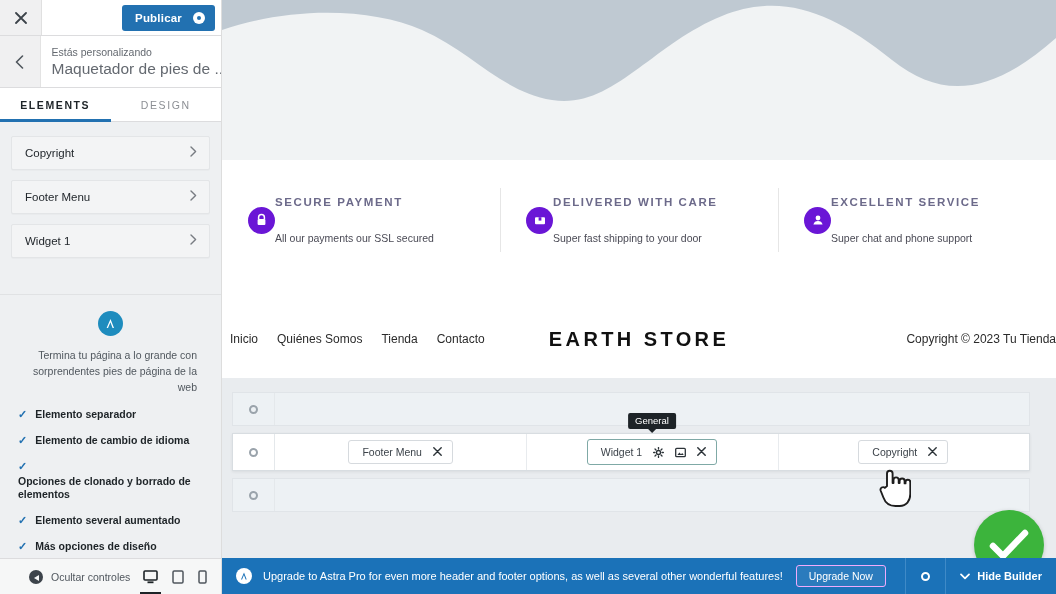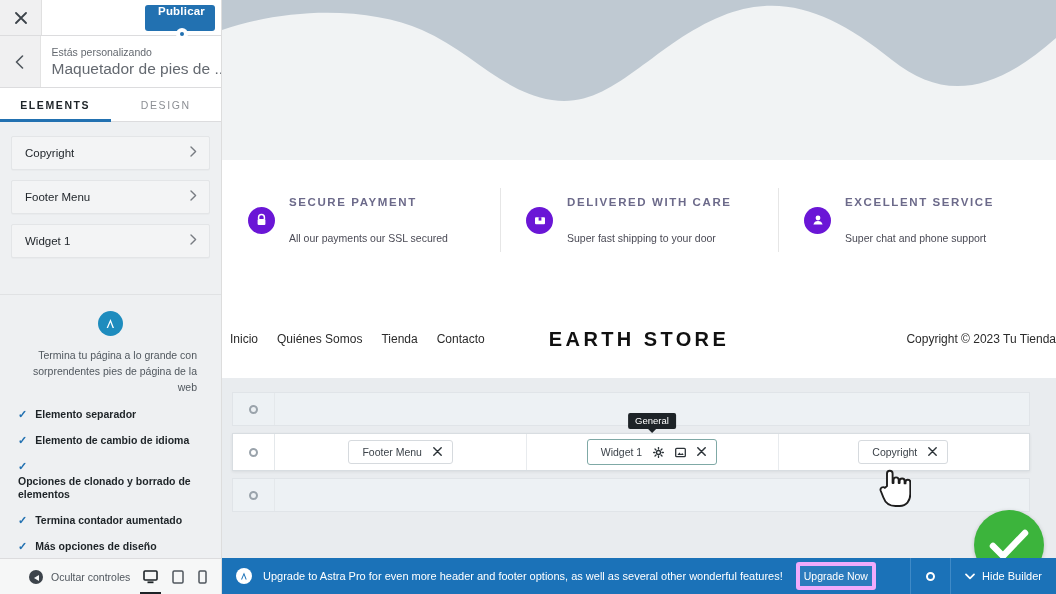--- a/index.html
+++ b/index.html
@@ -31,21 +31,20 @@
   }
   .sb-topbar-spacer { flex: 1; background: #fff; }
   .publish-wrap { background:#fff; display:flex; align-items:center; padding-right:6px; }
   .publish-btn {
     background: #2271b1; color: #fff;
     font-size: 11.5px; font-weight: 600;
     height: 26px; border-radius: 3px;
     display: flex; align-items: center; gap: 11px;
     padding: 0 10px 0 13px; cursor: pointer;
     letter-spacing: .2px;
-    flex-direction: column;
   }
   .publish-gear {
     width: 12px; height: 12px; border-radius: 50%;
     background: #fff; position: relative; flex: none;
   }
   .publish-gear::after {
     content:""; position:absolute; left:4px; top:4px;
     width:4px; height:4px; border-radius:50%; background:#2271b1;
   }
 
@@ -140,21 +139,21 @@
   #preview { flex:1; height:594px; position:relative; background:#fff; overflow:hidden; }
 
   .hero { position:absolute; top:0; left:0; right:0; height:160px; background:#f1f3f4; }
   .hero svg { display:block; width:100%; height:160px; }
 
   .features {
     position:absolute; top:160px; left:0; right:0; height:120px;
     display:flex; align-items:center; background:#fff;
   }
   .feat {
-    flex:1; display:flex; align-items:center; gap:14px; padding-left:26px;
+    flex:1; display:flex; align-items:center; padding-left:26px;
     position:relative; height:56px;
   }
   .feat + .feat::before{
     content:""; position:absolute; left:0; top:-4px; bottom:-4px; width:1px; background:#e6e6e6;
   }
   .feat-icon {
     width:27px;height:27px;border-radius:50%;
     background:#6a16d6; flex:none;
     display:flex;align-items:center;justify-content:center;
   }
@@ -237,34 +236,34 @@
     background:#1b72b8; display:flex; align-items:center; z-index:45;
     color:#fff;
   }
   .astra-badge {
     width:16px;height:16px;border-radius:50%;background:#fff;color:#1b72b8;
     font-size:10px;font-weight:700;display:flex;align-items:center;justify-content:center;
     margin-left:14px; flex:none;
   }
   .bot-msg { font-size:11px; margin-left:11px; }
   .upgrade-btn {
-    margin-left:13px; border:4px solid #f0abfc; border-radius:3px;
-    font-size:10.5px; padding:4px 4px; cursor:pointer; background:rgba(255,255,255,.07);
+    margin-left:13px; border:1px solid #f0abfc; border-radius:3px;
+    font-size:10.5px; padding:4px 12px; cursor:pointer; background:rgba(255,255,255,.07);
   }
   .bot-right { margin-left:auto; display:flex; align-items:center; height:100%; }
   .bot-gear {
     width:40px; height:100%; display:flex; align-items:center; justify-content:center;
     border-left:1px solid #3f8ac7; cursor:pointer;
   }
   .bot-gear i {
     width:9px;height:9px;border-radius:50%;border:2px solid #fff; display:block;
   }
   .hide-builder {
     display:flex; align-items:center; gap:7px; padding:0 14px; height:100%;
-    border-left:1px solid #3f8ac7; font-size:11px; font-weight:400; cursor:pointer;
+    border-left:1px solid #3f8ac7; font-size:11px; font-weight:700; cursor:pointer;
   }
 </style>
 </head>
 <body>
 
 <div id="app">
 
   <div id="sidebar">
 
     <div class="sb-topbar">
@@ -341,21 +340,21 @@
         <div class="promo-item">
           <span class="tick">✓</span>
           <span>Elemento de cambio de idioma</span>
         </div>
         <div class="promo-item wrapped">
           <span class="tick">✓</span>
           <span>Opciones de clonado y borrado de elementos</span>
         </div>
         <div class="promo-item">
           <span class="tick">✓</span>
-          <span>Termina contador aumentado</span>
+          <span>Elemento several aumentado</span>
         </div>
         <div class="promo-item">
           <span class="tick">✓</span>
           <span>Más opciones de diseño</span>
         </div>
       </div>
     </div>
 
     <div class="sb-footer">
       <div class="hide-ctrl">

